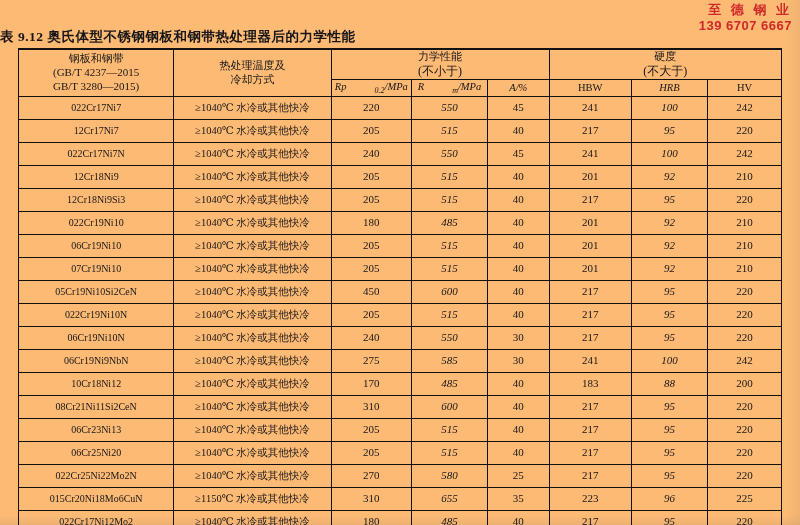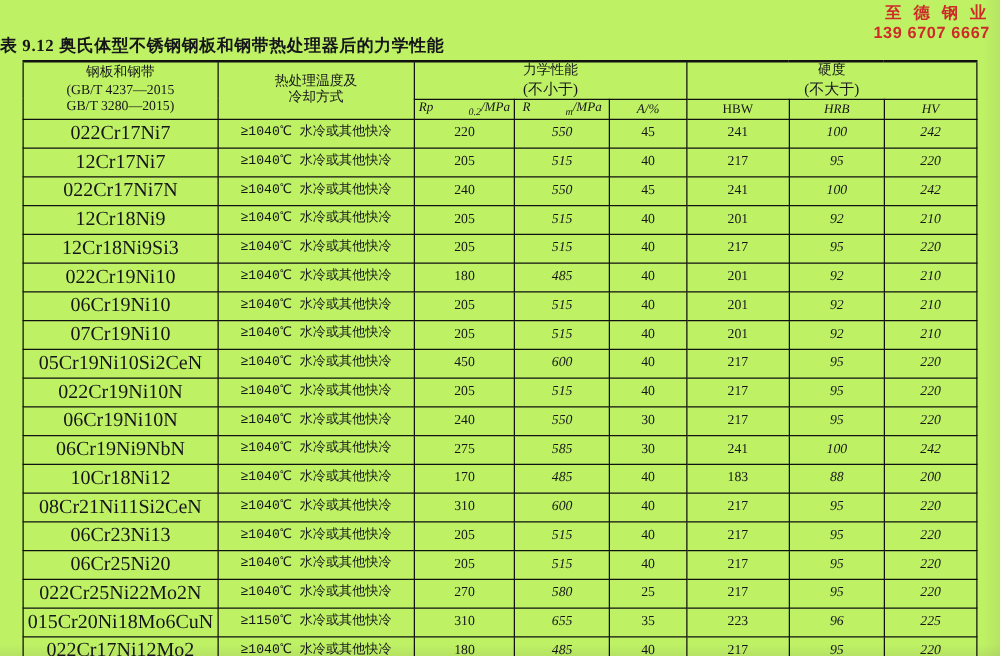--- a/index.html
+++ b/index.html
@@ -12,21 +12,21 @@
     background: #f3f1ec;
     font-family: "Liberation Serif", "DejaVu Serif", serif;
     color: #16161a;
     overflow: hidden;
     position: relative;
   }
   .page {
     position: relative;
     width: 800px;
     height: 525px;
-    background: #bef264;
+    background: #fdba74;
   }
   
   .watermark {
     position: absolute;
     top: 2px;
     right: 8px;
     text-align: right;
     color: #cf2a2a;
     font-family: "Liberation Sans", sans-serif;
     line-height: 1.25;
@@ -78,40 +78,39 @@
   }
   .hdr-sub {
     font-size: 10.5px;
     font-weight: bold;
   }
   .sub-label {
     font-size: 12px;
     font-weight: normal;
   }
   td.grade {
-    font-size: 16px;
+    font-size: 10px;
     height: 22px;
     white-space: nowrap;
   }
   td.heat {
     font-size: 10.5px;
     white-space: nowrap;
-    font-family: Liberation Mono, monospace;
   }
   td.num {
     font-size: 11px;
   }
   .col-grade { width: 148px; }
   .col-heat { width: 150px; }
   .col-rp { width: 76px; }
   .col-rm { width: 72px; font-style: italic; }
   .col-a { width: 58px; }
   .col-hbw { width: 78px; }
   .col-hrb { width: 72px; font-style: italic; }
-  .col-hv { width: 70px; font-style: italic; }
+  .col-hv { width: 70px; }
   .sub { vertical-align: sub; font-size: 8px; margin-left: 28px; }
   .italic { font-style: italic; }
   .hdr-cell-pad { padding: 5px 2px; }
   .grade-head-line { display: block; }
   
   .edge-shade {
     position: absolute;
     top: 0; right: 0;
     width: 14px; height: 525px;
     background: linear-gradient(to right, rgba(0,0,0,0), rgba(120,110,95,0.10));

